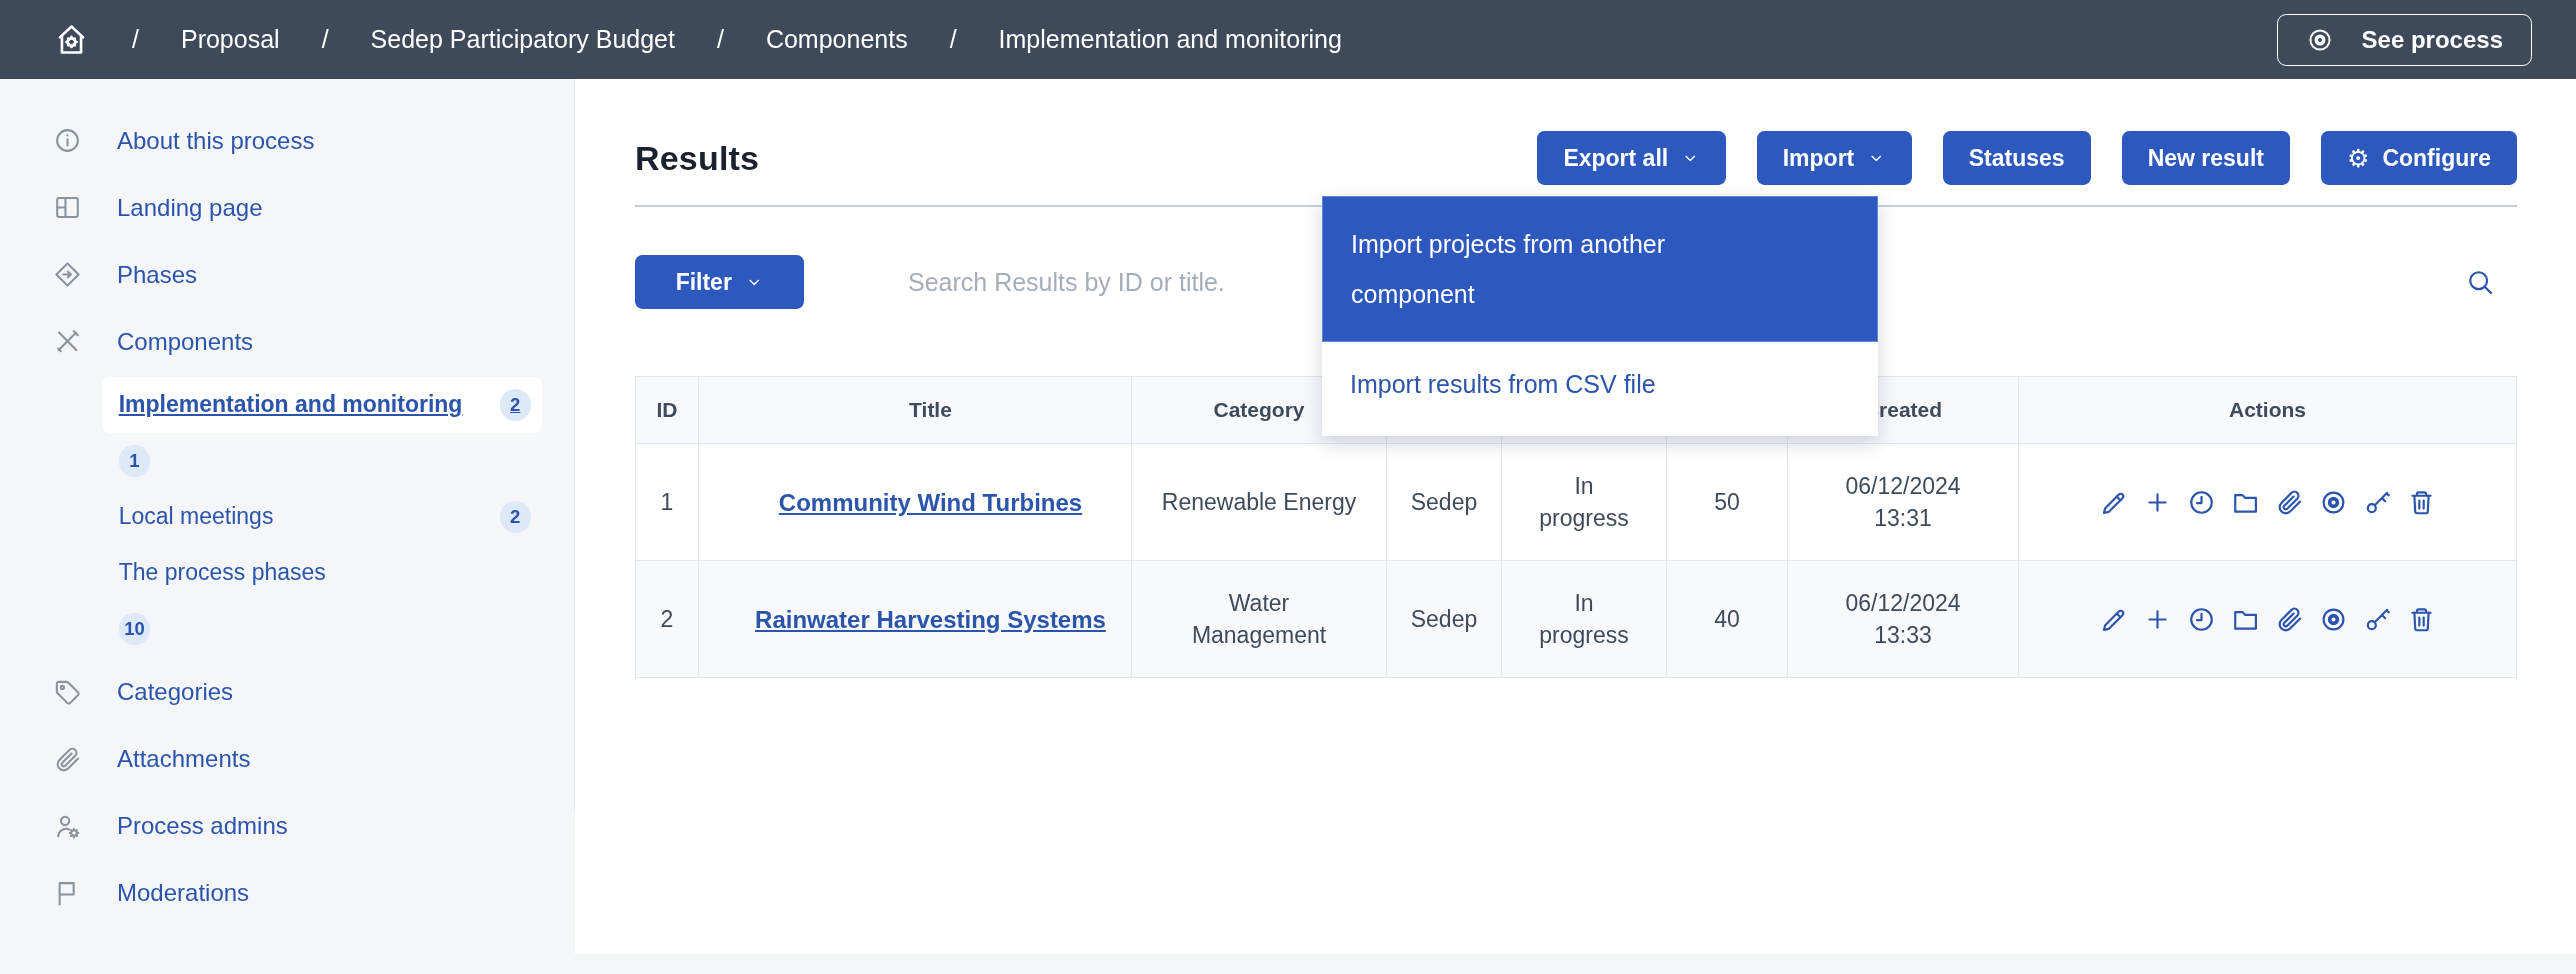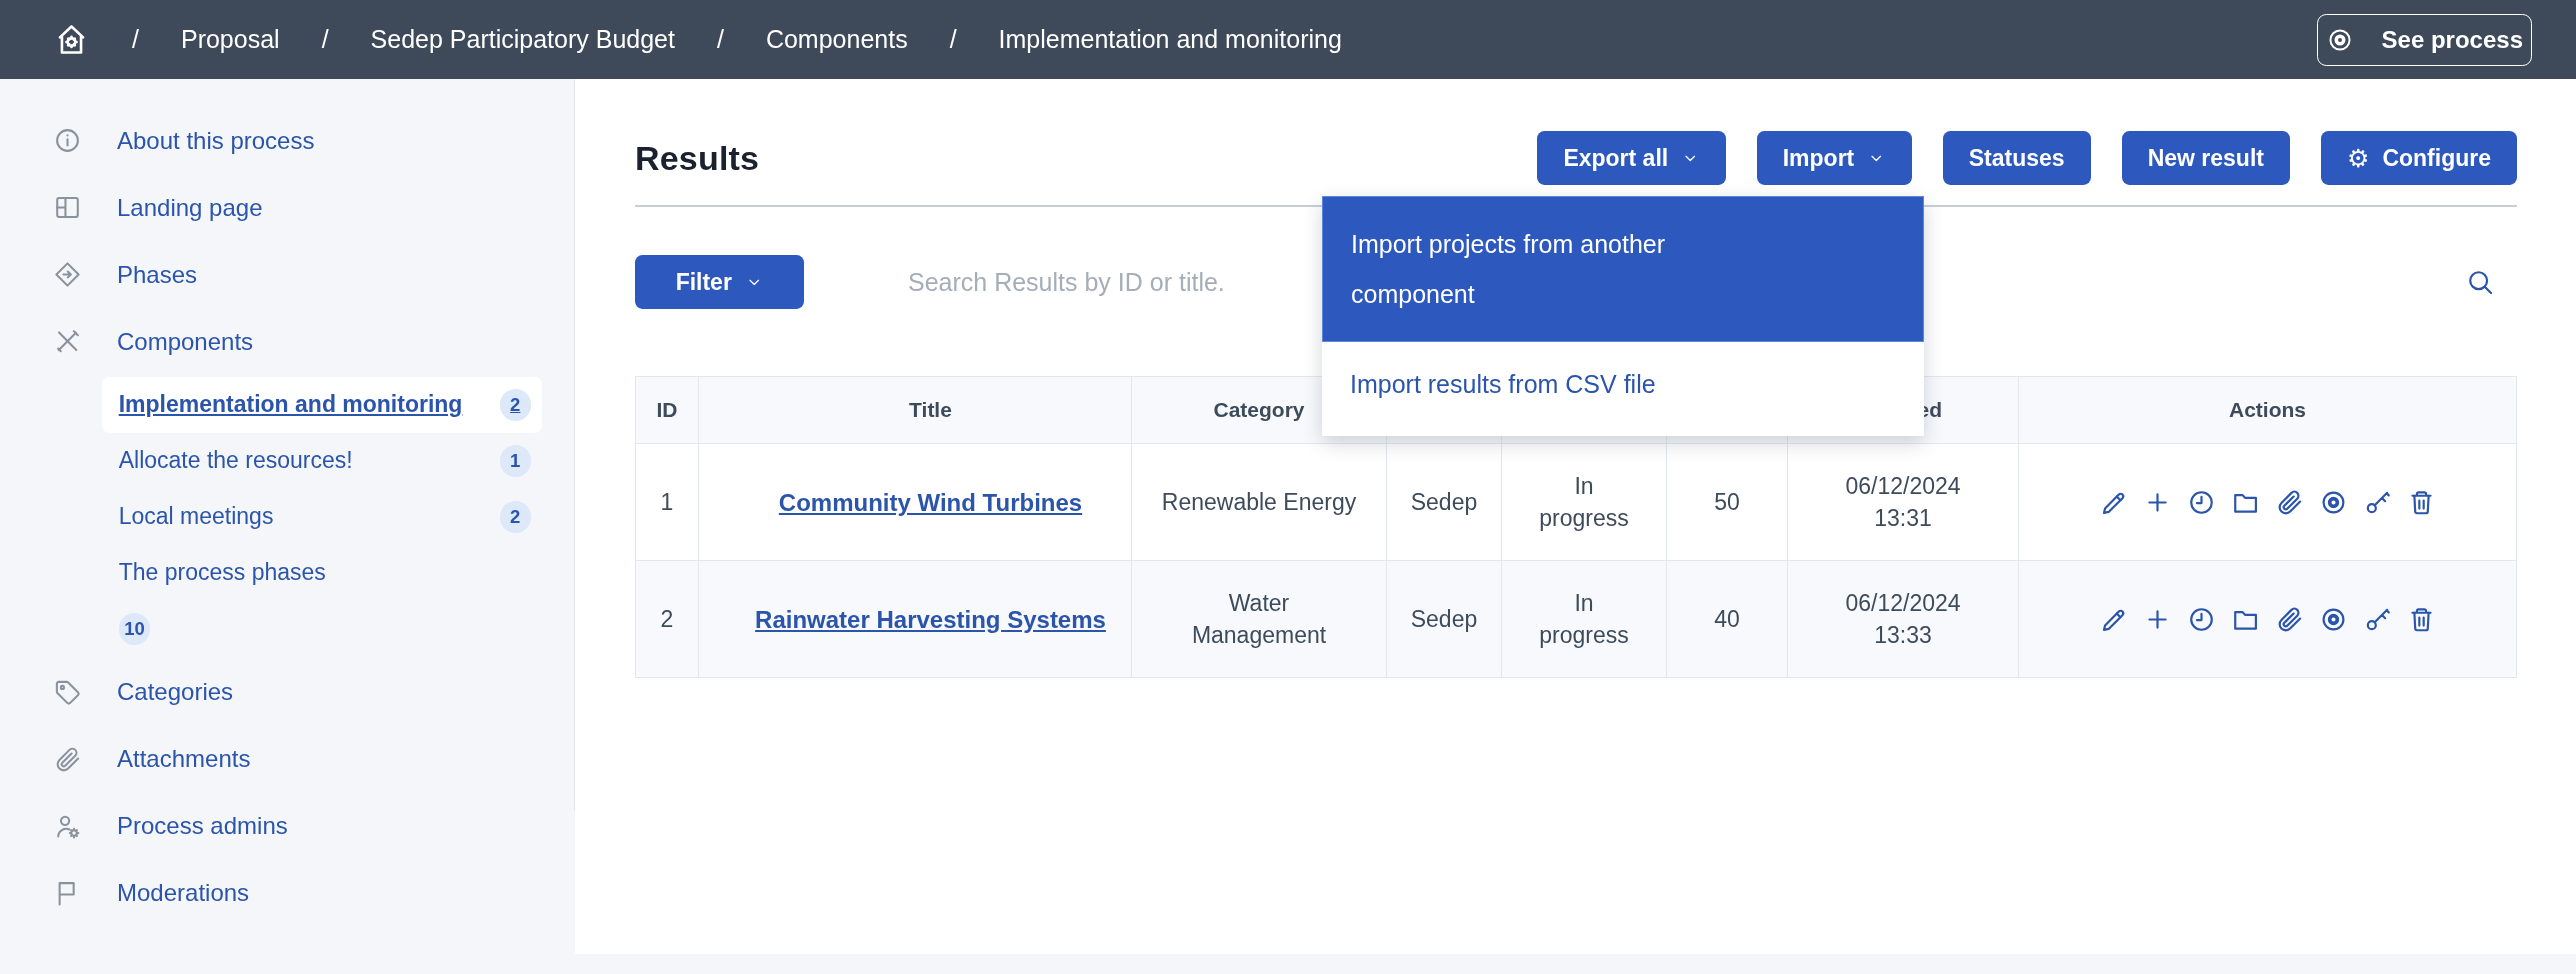--- a/index.html
+++ b/index.html
@@ -15,21 +15,21 @@
   .topbar {
     position:absolute; left:0; top:0; width:2576px; height:79px;
     background:#3e4a59; display:flex; align-items:center; padding:0 44px 0 53px;
   }
   .crumb-home { color:#fff; display:flex; align-items:center; cursor:pointer; }
   .crumb { color:#fff; font-size:25px; white-space:nowrap; cursor:pointer; }
   .crumb-sep { color:#fff; font-size:25px; margin:0 42px; }
   .topbar .spacer { flex:1; }
   .see-process {
     display:flex; align-items:center; gap:28px; color:#fff; background:transparent;
-    border:1.9px solid #fff; border-radius:9.3px; height:52px; padding:0 8px;
+    border:1.9px solid #fff; border-radius:9.3px; height:52px; padding:0 28px;
     font-size:24px; font-weight:bold; font-family:inherit; cursor:pointer;
   }
 
   
   .sidebar {
     position:absolute; left:0; top:79px; width:575px; height:732px;
     background:#f4f6f9; border-right:0.9px solid #e3e7ed; padding-top:28px;
   }
   .side-item {
     display:flex; align-items:center; gap:35px; height:67px; padding-left:53px;
@@ -85,21 +85,21 @@
   th.c-title, td.c-title { text-align:left; padding-left:31px; }
   td.c-title a { color:#2b54ab; font-size:24px; font-weight:bold; text-decoration:underline; line-height:1.55; }
   .wrap-min { width:min-content; margin:0 auto; line-height:1.4; }
   .nowrap { white-space:nowrap; }
   .actions-cell { display:flex; align-items:center; justify-content:center; gap:15px; height:116px; }
   .act { color:#2b54ab; cursor:pointer; display:flex; }
   .act svg { width:29px; height:29px; stroke-width:1.8; }
 
   
   .import-menu {
-    position:absolute; left:1322px; top:196px; width:602px; z-index:20;
+    position:absolute; left:1322px; top:196px; width:556px; z-index:20;
     background:#ffffff; box-shadow:0 7.4px 18.5px rgba(40,50,65,.2);
   }
   .import-item-1 {
     background:#2d58be; border:1.9px solid #5d86dd; color:#fff;
     padding:22px 28px; font-size:25px; line-height:2.0; cursor:pointer;
   }
   .import-item-1 .t { display:block; max-width:389px; }
   .import-item-2 {
     color:#2b54ab; padding:28px 28px 37px 28px; font-size:25px; cursor:pointer; background:#fff;
   }
@@ -232,21 +232,20 @@
         </svg>
       <span>Components</span>
     </div>
 
     <div class="sub-list">
       <div class="sub-item active">
         <span class="lbl">Implementation and monitoring</span>
         <span class="badge">2</span>
       </div>
       <div class="sub-item">
-        <span class="lbl">Allocate the resources!</span>
         <span class="badge">1</span>
       </div>
       <div class="sub-item">
         <span class="lbl">Local meetings</span>
         <span class="badge">2</span>
       </div>
       <div class="sub-item">
         <span class="lbl">The process phases</span>
       </div>
       <div class="sub-item">

